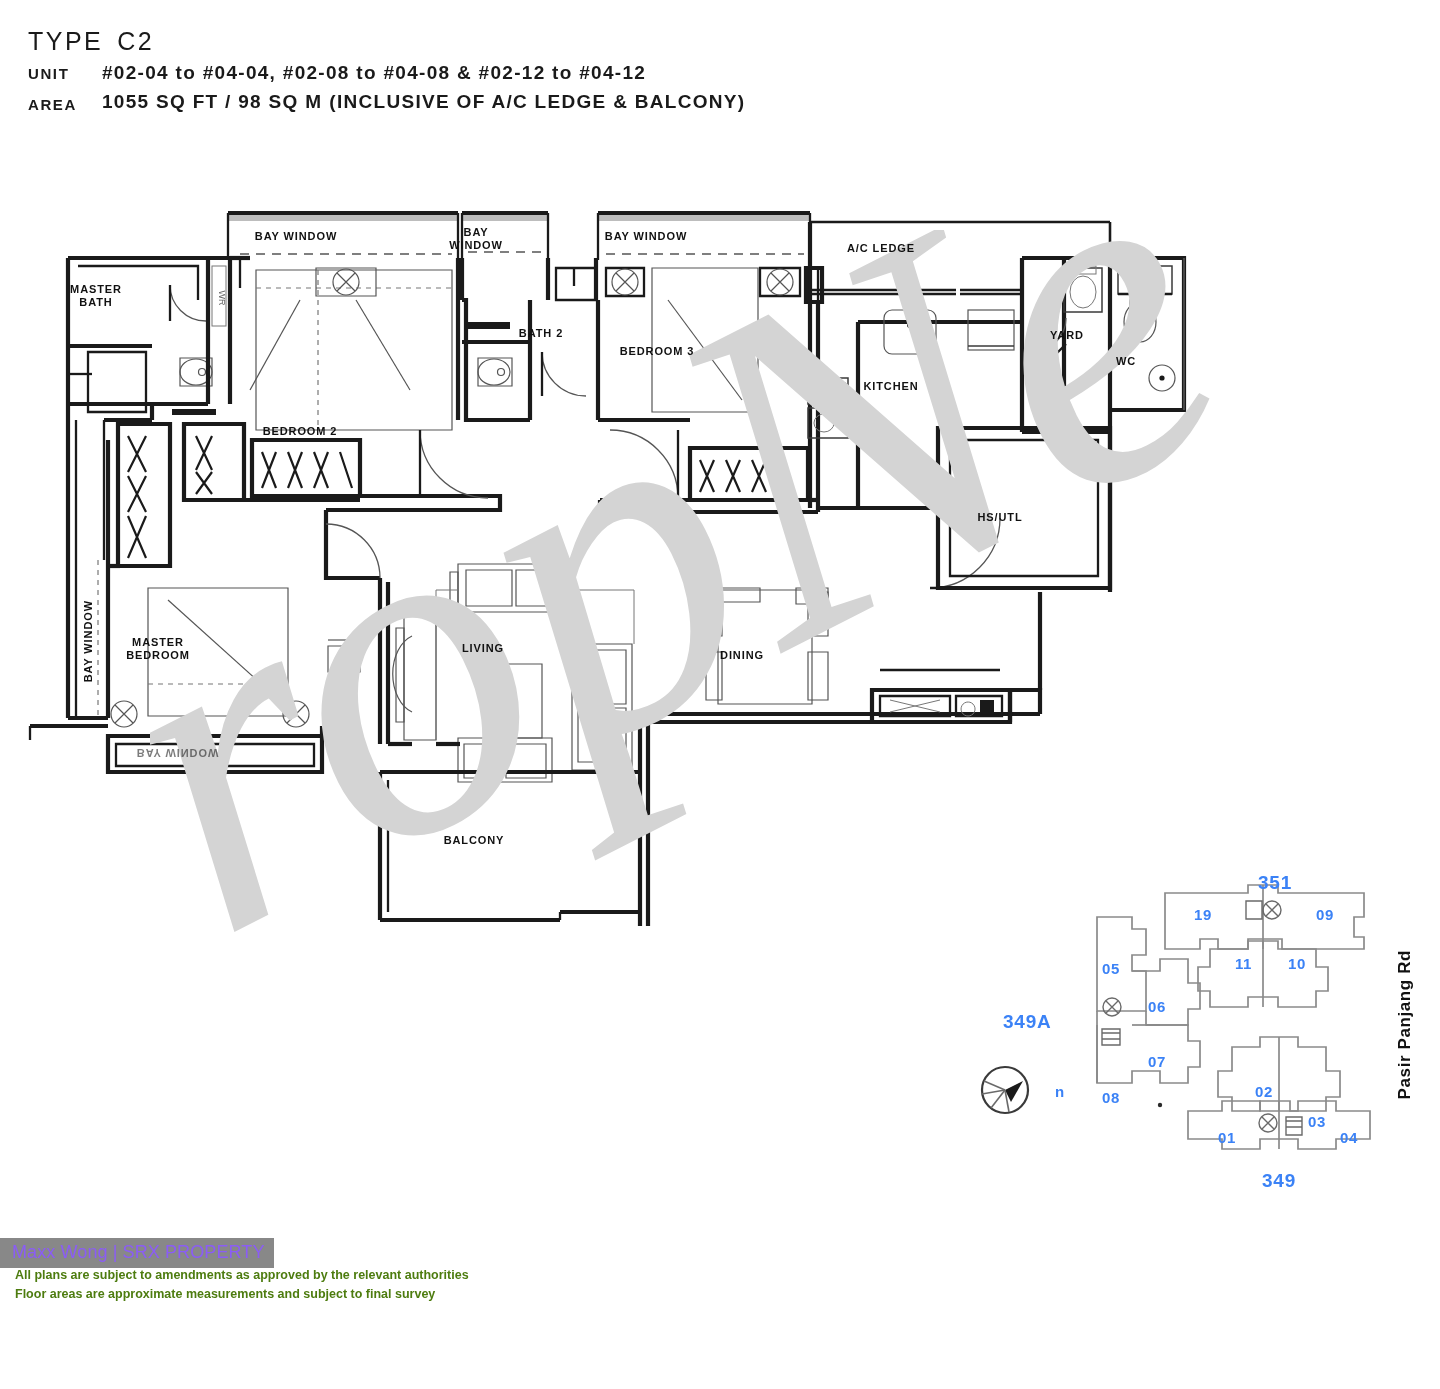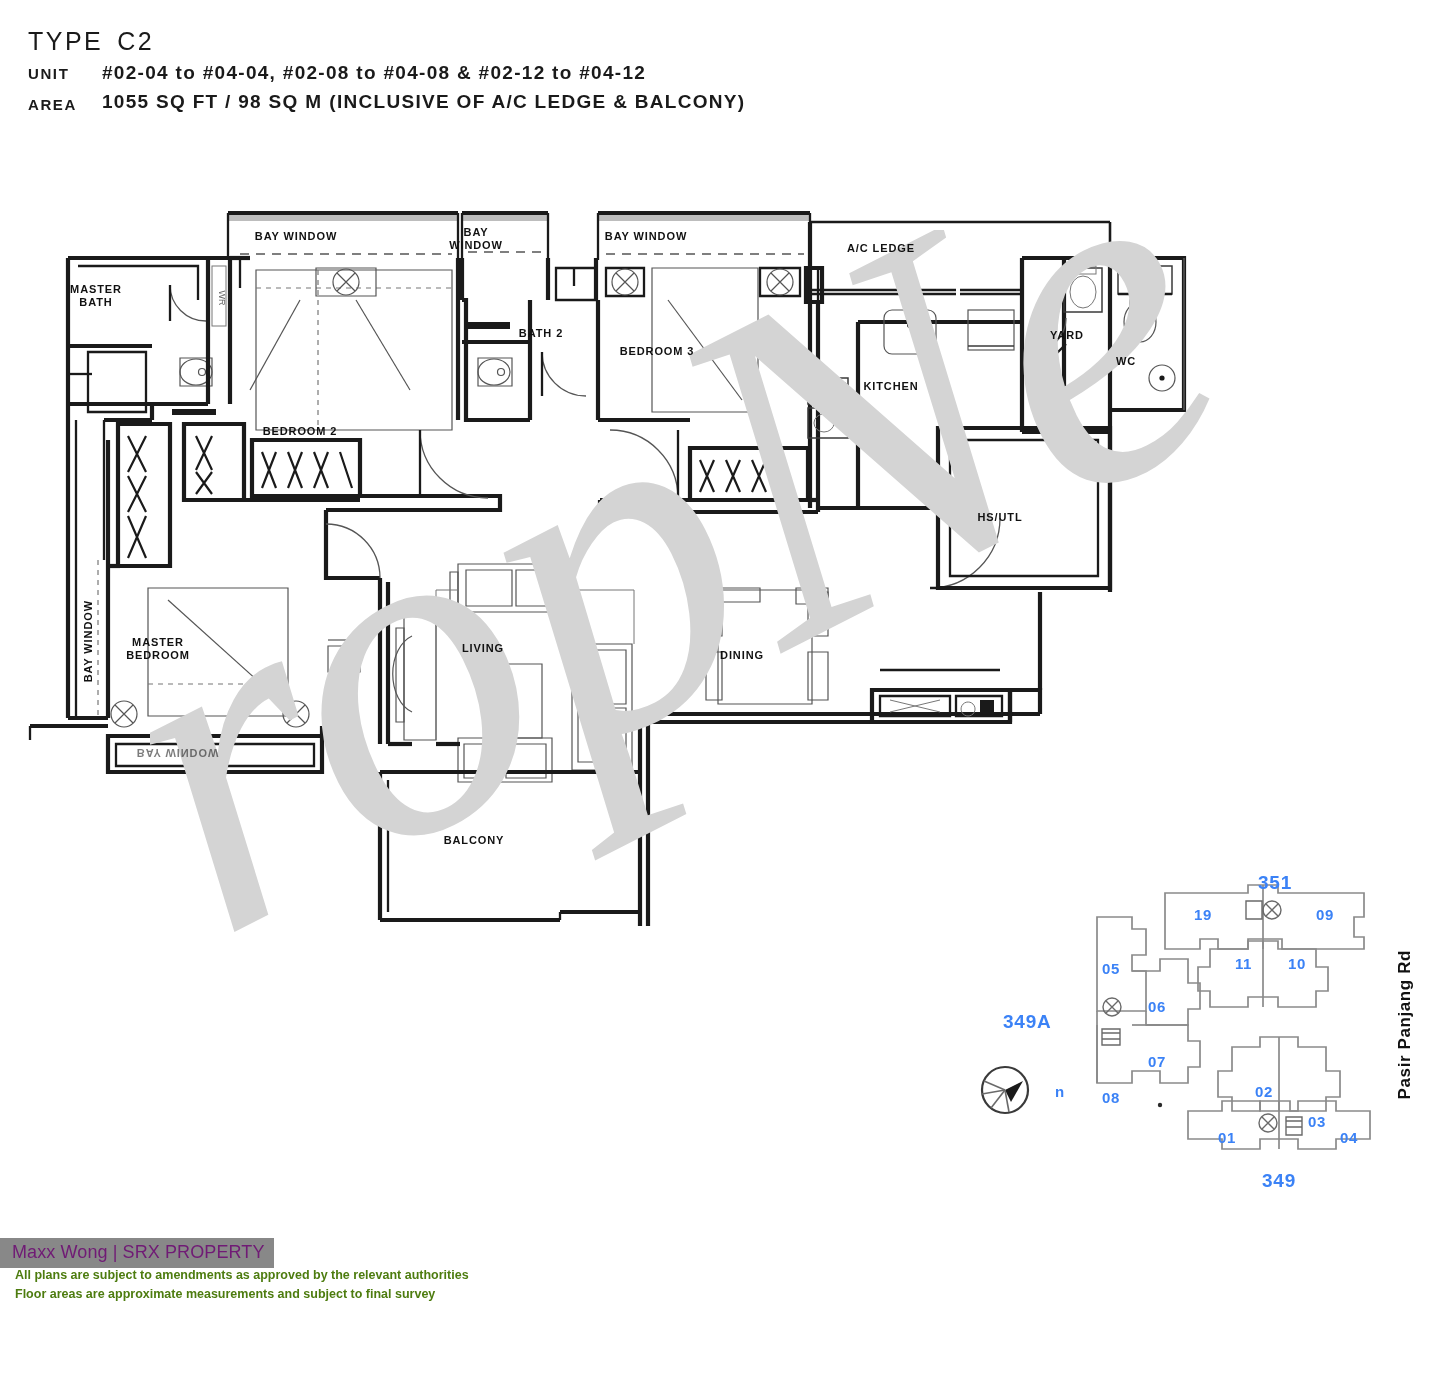--- a/index.html
+++ b/index.html
@@ -127,21 +127,21 @@
   }
 
   
   #footer { position: absolute; left: 0; top: 1238px; z-index: 9; }
   #credit-bar {
     position: absolute;
     left: 0;
     top: 0;
     background: rgba(110,110,110,0.82);
     padding: 4px 10px 5px 12px;
-    color: #701a75;
+    color: #8b5cf6;
     font-size: 18px;
     letter-spacing: 0.1px;
     white-space: nowrap;
   }
   #disclaimer {
     position: absolute;
     left: 15px;
     top: 28px;
     font-size: 12.5px;
     font-weight: 700;

